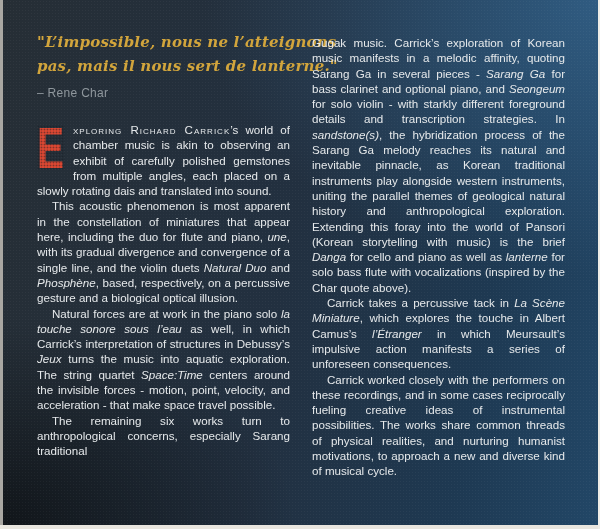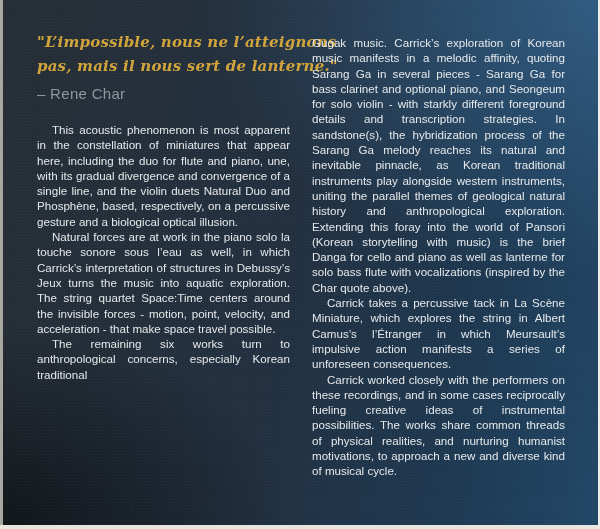--- a/index.html
+++ b/index.html
@@ -47,29 +47,29 @@
   .quote-line{
     font-family:"DejaVu Serif",serif;
     font-style:italic;font-weight:700;
     font-size:15px;line-height:24px;
     letter-spacing:0.2px;
     color:var(--quote-gold);
     white-space:nowrap;
   }
   .attribution{
     margin-top:8px;
-    font-size:15px;line-height:15px;
+    font-size:12px;line-height:15px;
     color:var(--attribution-gray);
     letter-spacing:0.3px;
   }
 
   .paras{color:var(--body-text);font-size:11.6px;line-height:15.3px;}
   .para{margin:0;text-align:justify;}
   .para.indent{text-indent:15px;}
-  .s-i{}
+  .s-i{font-style:italic;}
   .s-sc{font-variant:small-caps;letter-spacing:1px;}
 
   .dropcap-wrap{
     float:left;position:relative;
     width:28px;height:45px;
     margin:3px 8px 1px 0;
   }
   .dropcap{
     display:inline-block;
     font-weight:700;font-size:58px;line-height:45px;
@@ -90,30 +90,31 @@
 
   <div class="content">
 
     <div class="col col-left">
       <div class="quote-block">
         <div class="quote-line">"L’impossible, nous ne l’atteignons</div>
         <div class="quote-line">pas, mais il nous sert de lanterne."</div>
         <div class="attribution">– Rene Char</div>
       </div>
       <div class="paras">
+          <p class="para"><span class="dropcap-wrap"><span class="dropcap">E</span></span><span class="s-sc">xploring Richard Carrick</span><span>’s world of chamber music is akin to observing an exhibit of carefully polished gemstones from multiple angles, each placed on a slowly rotating dais and translated into sound.</span></p>
           <p class="para indent"><span>This acoustic phenomenon is most apparent in the constellation of miniatures that appear here, including the duo for flute and piano, </span><span class="s-i">une</span><span>, with its gradual divergence and convergence of a single line, and the violin duets </span><span class="s-i">Natural Duo</span><span> and </span><span class="s-i">Phosphène</span><span>, based, respectively, on a percussive gesture and a biological optical illusion.</span></p>
           <p class="para indent"><span>Natural forces are at work in the piano solo </span><span class="s-i">la touche sonore sous l’eau</span><span> as well, in which Carrick’s interpretation of structures in Debussy’s </span><span class="s-i">Jeux</span><span> turns the music into aquatic exploration. The string quartet </span><span class="s-i">Space:Time</span><span> centers around the invisible forces - motion, point, velocity, and acceleration - that make space travel possible.</span></p>
-          <p class="para indent"><span>The remaining six works turn to anthropological concerns, especially Korean traditional</span></p>
+          <p class="para indent"><span>The remaining six works turn to anthropological concerns, especially Sarang traditional</span></p>
         </div>
     </div>
 
     <div class="col col-right">
       <div class="paras">
           <p class="para"><span>Gugak music. Carrick’s exploration of Korean music manifests in a melodic affinity, quoting Sarang Ga in several pieces - </span><span class="s-i">Sarang Ga</span><span> for bass clarinet and optional piano, and </span><span class="s-i">Seongeum</span><span> for solo violin - with starkly different foreground details and transcription strategies. In </span><span class="s-i">sandstone(s)</span><span>, the hybridization process of the Sarang Ga melody reaches its natural and inevitable pinnacle, as Korean traditional instruments play alongside western instruments, uniting the parallel themes of geological natural history and anthropological exploration. Extending this foray into the world of Pansori (Korean storytelling with music) is the brief </span><span class="s-i">Danga</span><span> for cello and piano as well as </span><span class="s-i">lanterne</span><span> for solo bass flute with vocalizations (inspired by the Char quote above).</span></p>
-          <p class="para indent"><span>Carrick takes a percussive tack in </span><span class="s-i">La Scène Miniature</span><span>, which explores the string in Albert Camus’s </span><span class="s-i">l’Étranger</span><span> in which Meursault’s impulsive action manifests a series of unforeseen consequences.</span></p>
+          <p class="para indent"><span>Carrick takes a percussive tack in </span><span class="s-i">La Scène Miniature</span><span>, which explores the touche in Albert Camus’s </span><span class="s-i">l’Étranger</span><span> in which Meursault’s impulsive action manifests a series of unforeseen consequences.</span></p>
           <p class="para indent"><span>Carrick worked closely with the performers on these recordings, and in some cases reciprocally fueling creative ideas of instrumental possibilities. The works share common threads of physical realities, and nurturing humanist motivations, to approach a new and diverse kind of musical cycle.</span></p>
         </div>
     </div>
 
   </div>
 
   <div class="edge edge-left"></div>
   <div class="edge-bottom edge"></div>
   <div class="edge edge-right"></div>
 </div>

